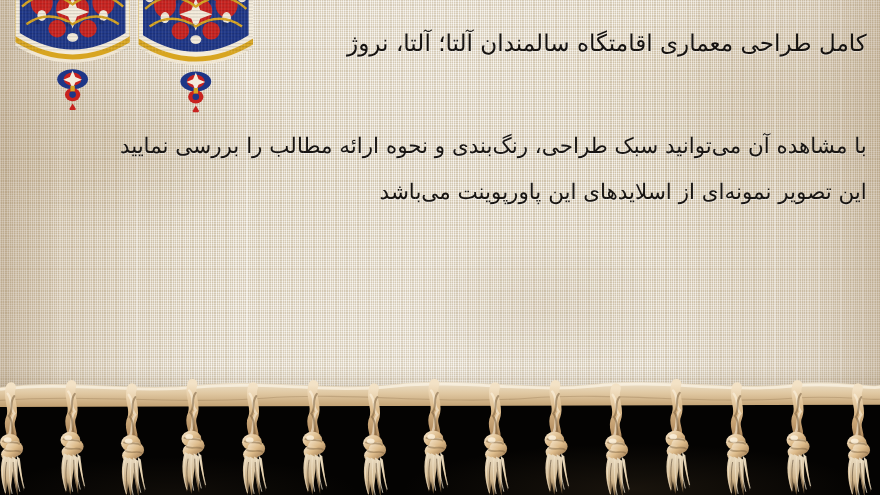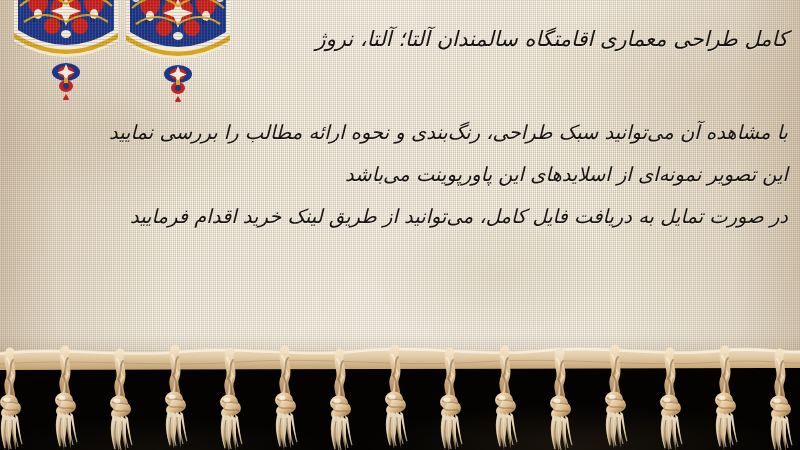--- a/index.html
+++ b/index.html
@@ -8,21 +8,20 @@
     padding: 0;
     background: #000;
   }
   #slide {
     position: relative;
     width: 800px;
     height: 450px;
     overflow: hidden;
     background: #e3d8c2;
     font-family: "DejaVu Sans", "Liberation Sans", sans-serif;
-    font-style: italic;
   }
 
   
   .canvas-bg {
     position: absolute;
     inset: 0;
     background-color: #e2d7c1;
     background-image:
       repeating-linear-gradient(90deg,
         rgba(255,255,255,0.50) 0px,
@@ -289,21 +288,20 @@
       <path d="M52,96 l3,5 -3,5 -3,-5 Z" fill="#c8221f"></path>
       <rect x="50" y="80" width="4" height="5" fill="#d8a520"></rect>
     </g>
   </svg>
 
   <div class="title">کامل طراحی معماری اقامتگاه سالمندان آلتا؛ آلتا، نروژ</div>
 
   <div class="body-block">
     <div class="body-line">با مشاهده آن می‌توانید سبک طراحی، رنگ‌بندی و نحوه ارائه مطالب را بررسی نمایید</div>
     <div class="body-line">این تصویر نمونه‌ای از اسلایدهای این پاورپوینت می‌باشد</div>
-    <div class="body-line">در صورت تمایل به دریافت فایل کامل، می‌توانید از طریق لینک خرید اقدام فرمایید</div>
   </div>
 
   <div class="edge-shadow"></div>
   <div class="bottom-band"></div>
 
   <svg class="fringe-svg" viewBox="0 0 800 112">
     <defs>
       <linearGradient id="ropeG" x1="0" y1="0" x2="0" y2="1">
         <stop offset="0%" stop-color="#f3e2c6"></stop>
         <stop offset="42%" stop-color="#dcbb8c"></stop>

